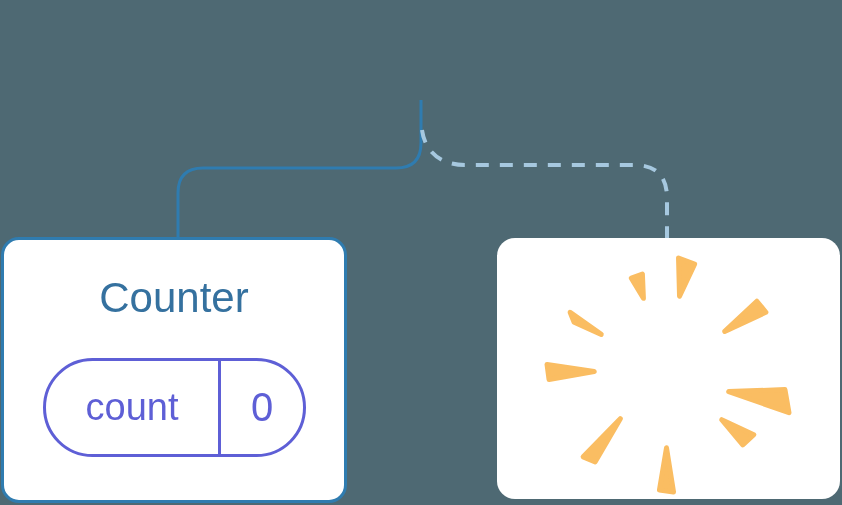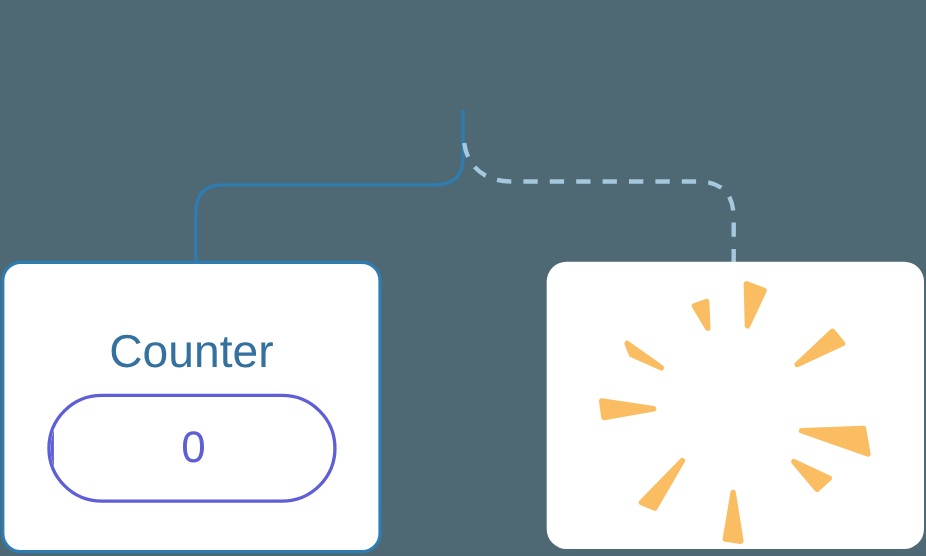--- a/index.html
+++ b/index.html
@@ -38,21 +38,21 @@
     border-radius: 18px;
   }
   .card-counter {
     left: 1px; top: 237px; width: 346px; height: 266px;
     border: 3px solid var(--color-node_border, #2F7CB0);
   }
   .card-removed {
     left: 497px; top: 238px; width: 343px; height: 261px;
   }
   .card-title {
-    margin-top: 56px; text-align: center;
+    margin-top: 34px; text-align: center;
     font-size: 42px; font-weight: 500; line-height: 1.15;
     color: var(--color-title_text, #35719F);
   }
   .state-pill {
     position: absolute; left: 39px; top: 118px; width: 263px; height: 99px;
     box-sizing: border-box;
     border: 3px solid var(--color-pill_accent, #5E5FD6);
     border-radius: 50px;
     display: flex; align-items: stretch;
     color: var(--color-pill_accent, #5E5FD6);
@@ -85,20 +85,21 @@
 
   <svg class="edges" viewBox="0 0 842 505" xmlns="http://www.w3.org/2000/svg" aria-hidden="true">
     <path class="edge-solid" d="M421 100 L421 143 Q421 168 396 168 L203 168 Q178 168 178 193 L178 239"></path>
     <path class="edge-dashed" d="M422 130 C425 152 441 165 465 165 L634 165 Q667 165 667 198 L667 240"></path>
   </svg>
 
 
   <div class="card card-counter">
     <div class="card-title">Counter</div>
     <div class="state-pill">
+      <span class="pill-key">count</span>
       <span class="pill-divider"></span>
       <span class="pill-value">0</span>
     </div>
   </div>
 
   <div class="card card-removed">
     <svg class="poof" viewBox="0 0 340 260" xmlns="http://www.w3.org/2000/svg" aria-hidden="true">
       <polygon points="180,20 196,26 181,58"></polygon>
       <polygon points="133,40 144,36 145,60"></polygon>
       <polygon points="258,63 267,74 226,93"></polygon>

